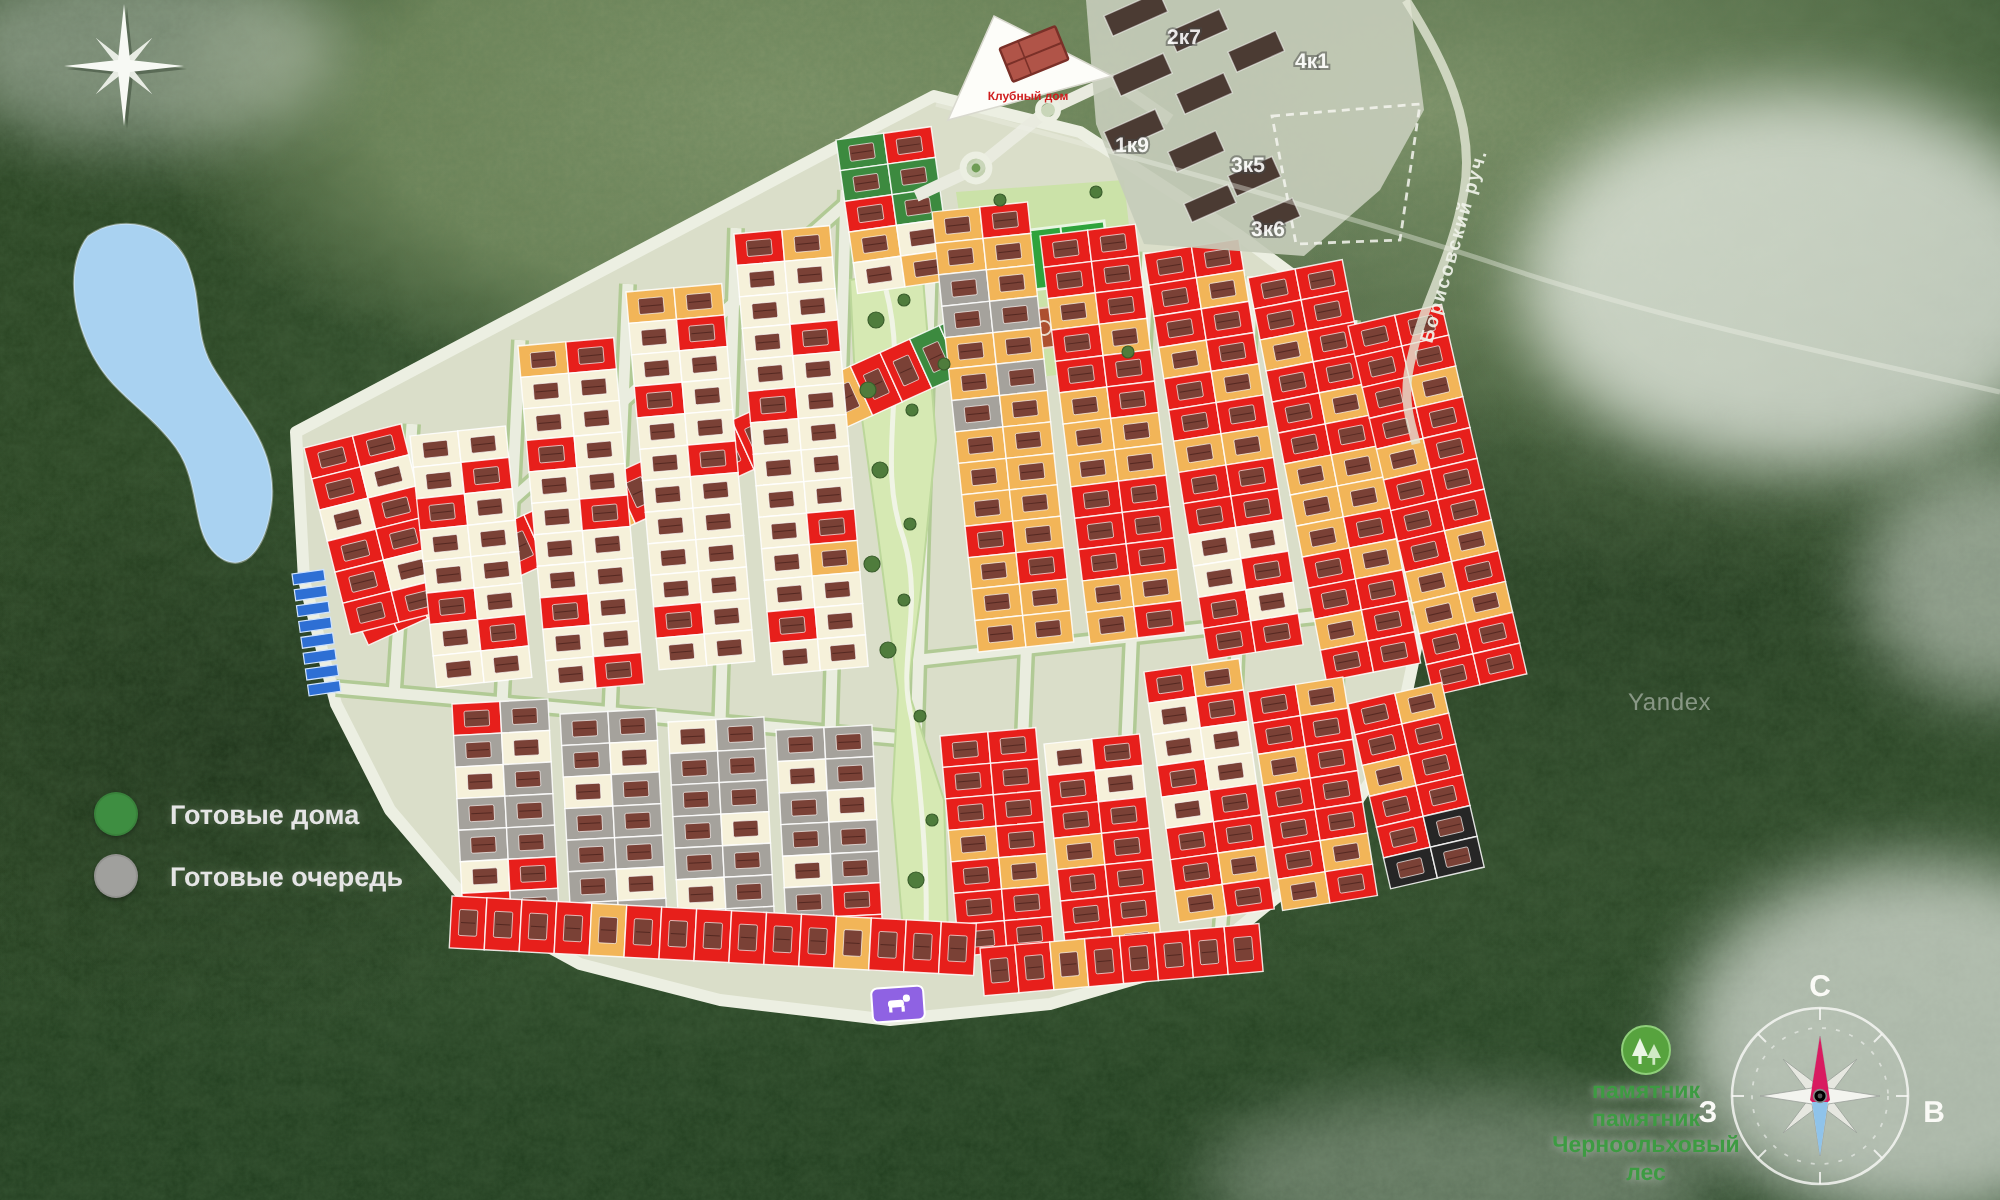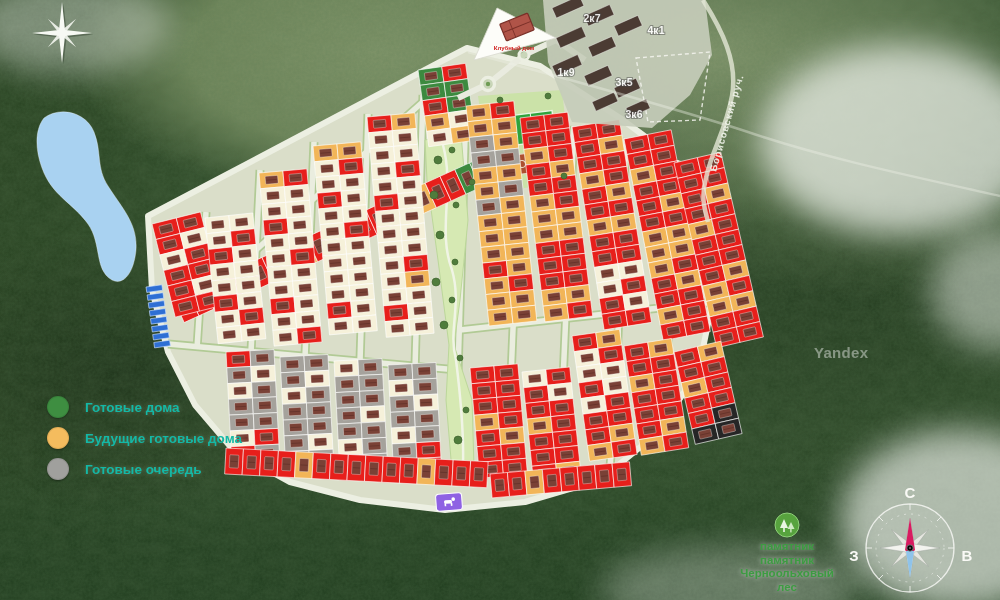--- a/index.html
+++ b/index.html
@@ -15,25 +15,25 @@
       radial-gradient(520px 300px at 82% 48%, rgba(30,52,26,.8), rgba(30,52,26,0) 75%),
       linear-gradient(to top, #1e3a1c 0%, rgba(30,58,28,.85) 10%, rgba(30,58,28,0) 28%),
       linear-gradient(100deg, #253f1e 0%, rgba(37,63,30,.9) 10%, rgba(37,63,30,0) 26%);}
   .fog{position:absolute;background:rgba(247,249,244,.85);border-radius:50%;filter:blur(16px);}
   .noise{position:absolute;inset:0;opacity:.5;pointer-events:none;}
   .plan{position:absolute;inset:0;}
   .legend{position:absolute;left:47px;top:396px;}
   .lrow{display:flex;align-items:center;gap:16px;height:22px;margin-bottom:9px;}
   .dot{width:22px;height:22px;border-radius:50%;flex:0 0 auto;
     box-shadow:0 1px 2px rgba(0,0,0,.35), inset 0 0 0 1px rgba(0,0,0,.08);}
-  .ltext{font-size:13.5px;font-weight:600;color:#14b8a6;
+  .ltext{font-size:13.5px;font-weight:600;color:#e5e5e5;
     text-shadow:0 0 5px rgba(200,215,190,.35);white-space:nowrap;}
-  .yandex{position:absolute;left:814px;top:344px;font-size:15px;font-weight:700;
+  .yandex{position:absolute;left:814px;top:344px;font-size:12px;font-weight:400;
     color:rgba(255,255,255,.42);letter-spacing:.3px;}
-  .nature{position:absolute;left:727px;top:512px;width:120px;text-align:center;}
+  .nature{position:absolute;left:763px;top:512px;width:120px;text-align:center;}
   .nature .nlines{font-size:11.5px;line-height:13.5px;font-weight:700;color:#3d9b42;
     text-shadow:0 0 4px rgba(255,255,255,.55);}
   .nicon{display:block;margin:0 auto 2px auto;}
   .ctext{font-size:15px;font-weight:700;fill:#fafaf6;}
   .bl{font-size:10.5px;font-weight:700;fill:#ffffff;opacity:.88;
     paint-order:stroke;stroke:rgba(70,70,70,.55);stroke-width:2px;text-anchor:middle;}
   .stream{font-size:9.5px;font-weight:600;fill:#f0f3ea;opacity:.92;letter-spacing:1px;}
   .club{font-size:6px;font-weight:700;fill:#cf1d1d;text-anchor:middle;}
 </style>
 </head>
@@ -1508,24 +1508,20 @@
       <text class="ctext" x="57" y="13" text-anchor="middle">В</text>
     </g>
   </svg>
 
   <div class="legend" id="legend">
       <div class="lrow">
         <span class="dot" style="background: rgb(62, 142, 65);"></span>
         <span class="ltext">Готовые дома</span>
       </div>
       <div class="lrow">
-        <span class="dot" style="background: rgb(244, 188, 94);"></span>
-        <span class="ltext">Будущие готовые дома</span>
-      </div>
-      <div class="lrow">
         <span class="dot" style="background: rgb(160, 160, 157);"></span>
         <span class="ltext">Готовые очередь</span>
       </div>
     </div>
 
   <div class="nature">
     <svg class="nicon" width="26" height="26">
       <circle cx="13" cy="13" r="12" fill="#57a33e" stroke="#8fcf7a" stroke-width="1"></circle>
       <polygon points="6,16 10,7 14,16" fill="#eaf6e4"></polygon>
         <rect x="9.2" y="16" width="1.6" height="4" fill="#eaf6e4"></rect>

